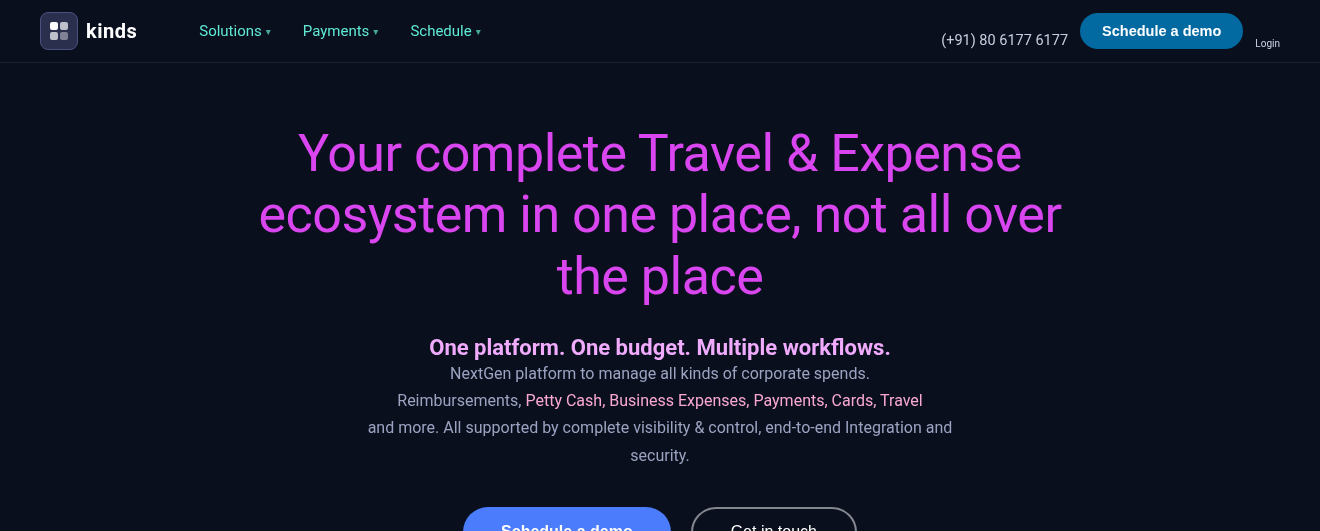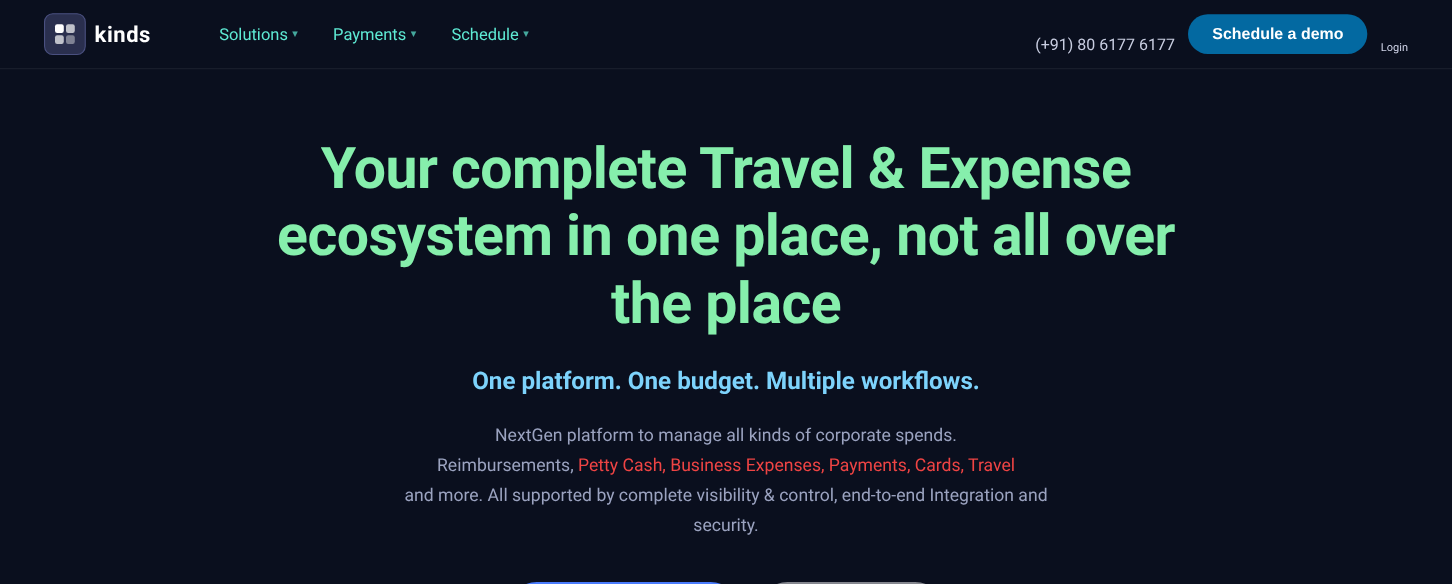--- a/index.html
+++ b/index.html
@@ -121,45 +121,44 @@
       flex-direction: column;
       align-items: center;
       justify-content: center;
       text-align: center;
       padding: 60px 40px 50px;
       min-height: 468px;
     }
 
     .hero-title {
       font-size: 52px;
-      font-weight: 700;
-      color: #86efac;
+      font-weight: 400;
+      color: #d946ef;
       line-height: 1.18;
       max-width: 860px;
       margin-bottom: 28px;
       letter-spacing: -0.5px;
     }
 
     .hero-subtitle {
       font-size: 22px;
       font-weight: 700;
-      color: #7dd3fc;
-      margin-bottom: 22px;
+      color: #f0abfc;
     }
 
     .hero-description {
       font-size: 16px;
       color: #9ba3c0;
       line-height: 1.7;
       max-width: 590px;
       margin-bottom: 38px;
     }
 
     .hero-description .highlight {
-      color: #ef4444;
+      color: #f9a8d4;
     }
 
     .hero-buttons {
       display: flex;
       gap: 20px;
       align-items: center;
     }
 
     .btn-schedule {
       background: #4a7cfc;

